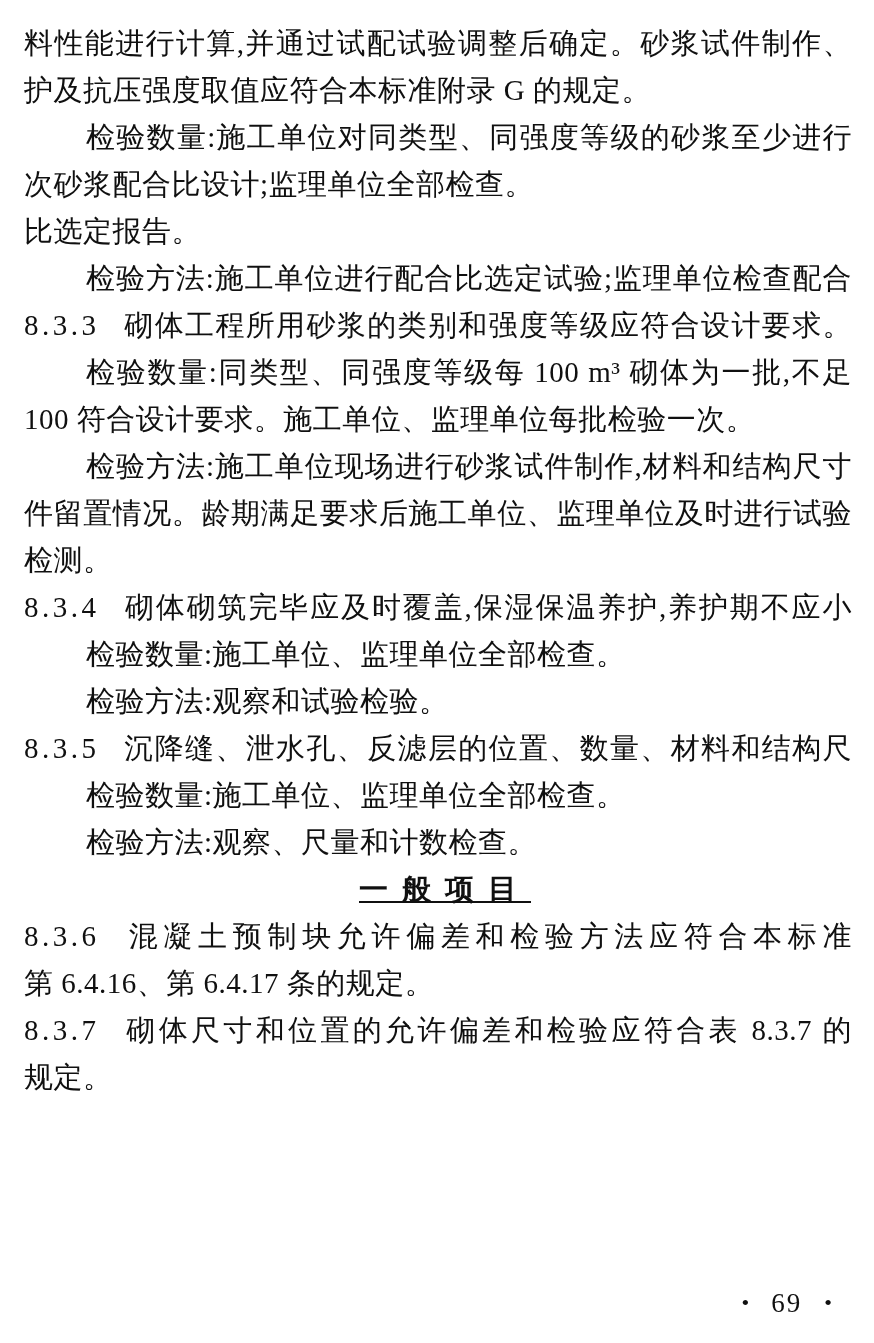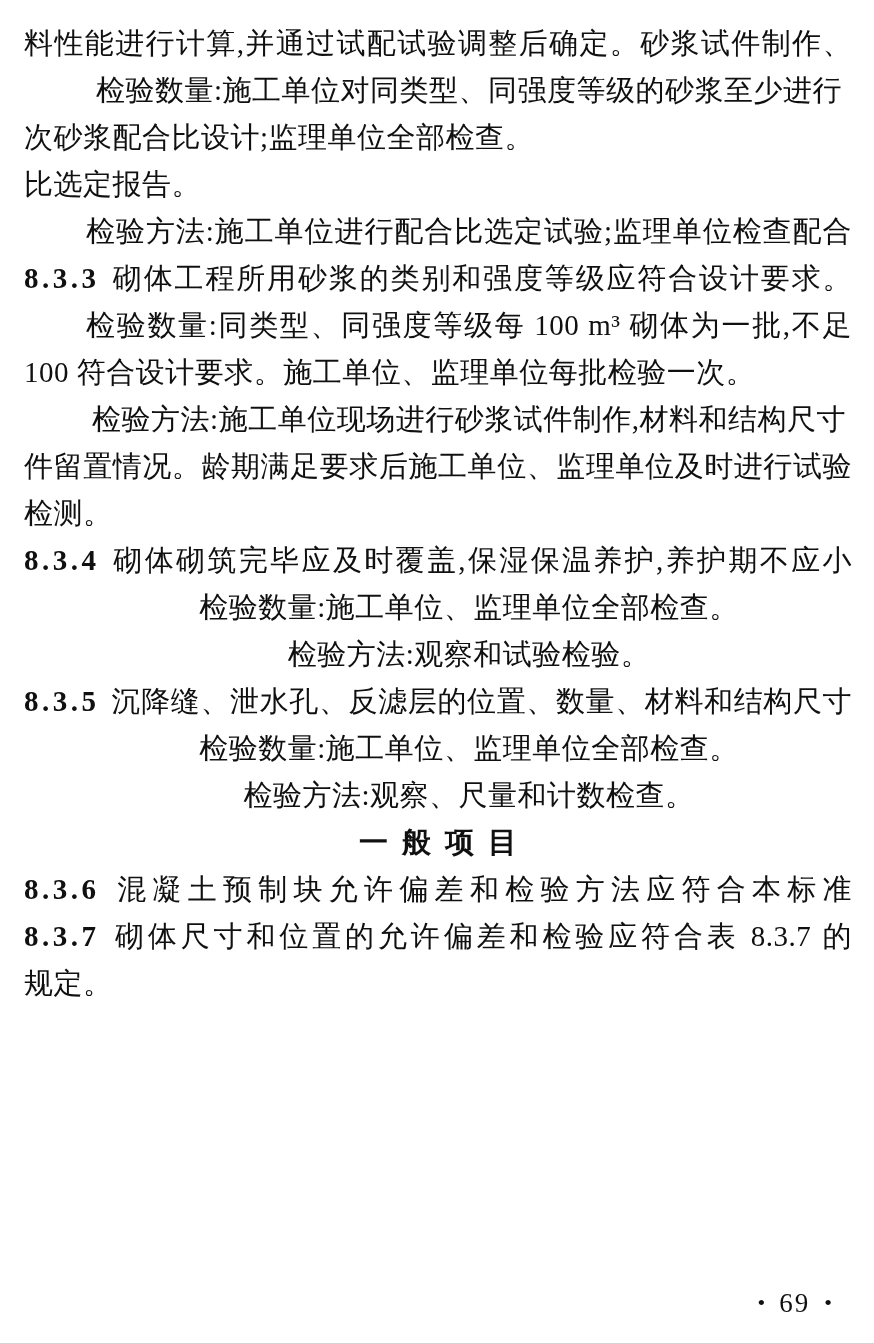--- a/index.html
+++ b/index.html
@@ -27,76 +27,78 @@
     font-size: 29px;
     letter-spacing: 0.5px;
     overflow: hidden;
   }
   .line.justify {
     text-align: justify;
     text-align-last: justify;
   }
   .line.indent {
     padding-left: 62px;
-    text-align: center;
   }
   .num {
-    font-weight: bold;
+    font-weight: normal;
     letter-spacing: 3.5px;
-    margin-right: 12px;
+    margin-right: 24px;
     white-space: nowrap;
   }
   .line.heading {
     text-align: center;
     text-align-last: center;
     font-weight: 600;
     letter-spacing: 14px;
     padding-left: 14px; 
+    text-decoration: underline;
   }
   .page-number {
     position: absolute;
     top: 1283px;
     right: 42px;
     height: 40px;
     line-height: 40px;
     font-size: 27px;
   }
   .page-number .dot {
     font-size: 22px;
     vertical-align: 2px;
   }
   .page-number .no {
-    margin: 0 14px;
+    margin: 0 22px;
     letter-spacing: 2px;
     text-align: right;
   }
 </style>
 </head>
 <body>
 
 <div class="page">
   <div class="text-column">
       <div class="line justify">料性能进行计算,并通过试配试验调整后确定。砂浆试件制作、养</div>
+      <div class="line">护及抗压强度取值应符合本标准附录 G 的规定。</div>
       <div class="line justify indent">检验数量:施工单位对同类型、同强度等级的砂浆至少进行一</div>
       <div class="line">次砂浆配合比设计;监理单位全部检查。</div>
       <div class="line">比选定报告。</div>
       <div class="line justify indent">检验方法:施工单位进行配合比选定试验;监理单位检查配合</div>
       <div class="line justify"><b class="num">8.3.3</b><span>砌体工程所用砂浆的类别和强度等级应符合设计要求。</span></div>
       <div class="line justify indent">检验数量:同类型、同强度等级每 100 m³ 砌体为一批,不足</div>
       <div class="line">100 符合设计要求。施工单位、监理单位每批检验一次。</div>
       <div class="line justify indent">检验方法:施工单位现场进行砂浆试件制作,材料和结构尺寸应</div>
       <div class="line justify">件留置情况。龄期满足要求后施工单位、监理单位及时进行试验</div>
       <div class="line">检测。</div>
       <div class="line justify"><b class="num">8.3.4</b><span>砌体砌筑完毕应及时覆盖,保湿保温养护,养护期不应小</span></div>
       <div class="line indent">检验数量:施工单位、监理单位全部检查。</div>
       <div class="line indent">检验方法:观察和试验检验。</div>
       <div class="line justify"><b class="num">8.3.5</b><span>沉降缝、泄水孔、反滤层的位置、数量、材料和结构尺寸应</span></div>
       <div class="line indent">检验数量:施工单位、监理单位全部检查。</div>
       <div class="line indent">检验方法:观察、尺量和计数检查。</div>
       <div class="line heading">一般项目</div>
       <div class="line justify"><b class="num">8.3.6</b><span>混凝土预制块允许偏差和检验方法应符合本标准</span></div>
+      <div class="line">第 6.4.16、第 6.4.17 条的规定。</div>
       <div class="line justify"><b class="num">8.3.7</b><span>砌体尺寸和位置的允许偏差和检验应符合表 8.3.7 的</span></div>
       <div class="line">规定。</div>
     </div>
   <div class="page-number">
     <span class="dot">•</span><span class="no">69</span><span class="dot">•</span>
   </div>
 </div>
 
 </body></html>

